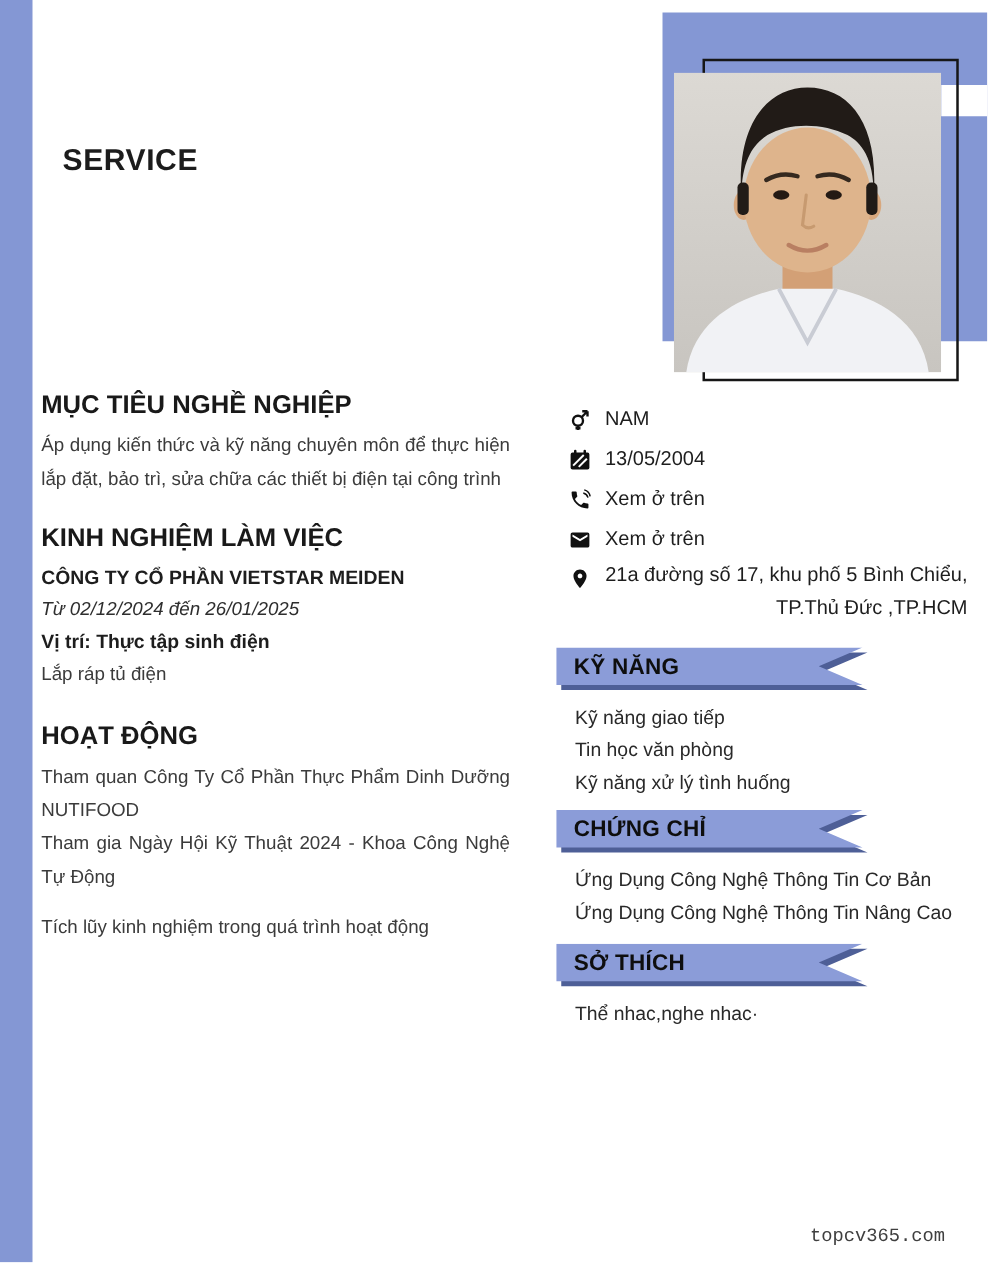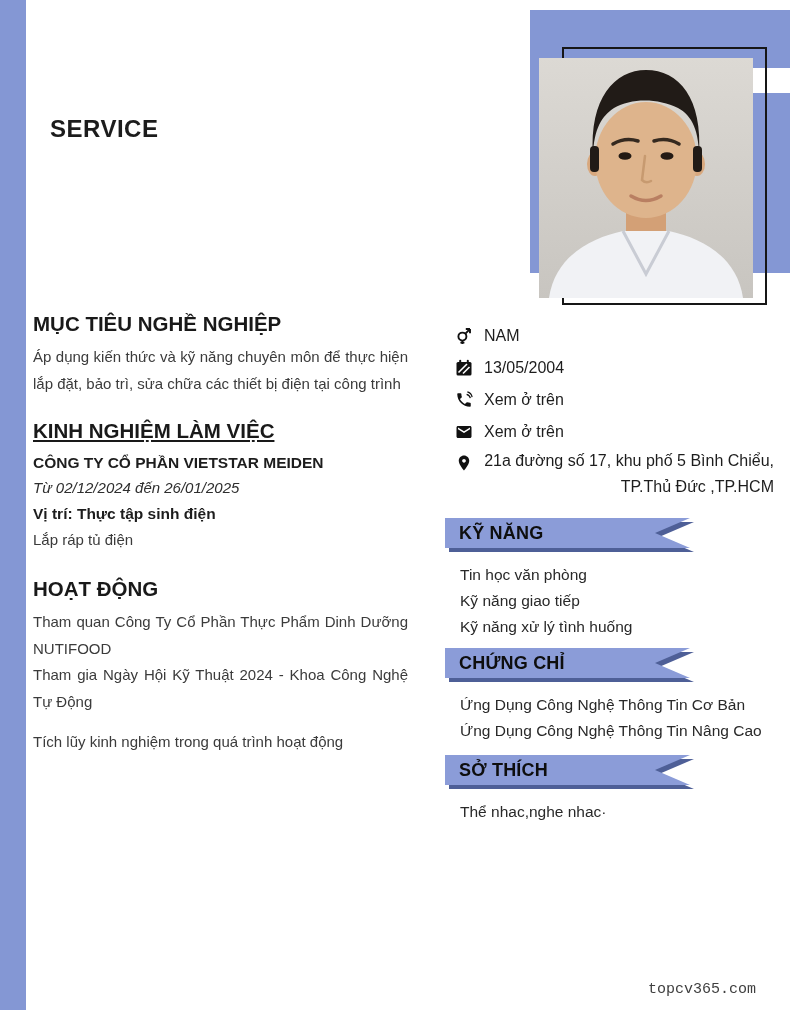--- a/index.html
+++ b/index.html
@@ -16,21 +16,21 @@
 
   
   .hdr{position:absolute;left:50px;top:104px;}
   .hdr h1{margin:0;font-size:42px;line-height:48px;font-weight:700;color:#141414;letter-spacing:0.5px;}
   .hdr .subtitle{margin-top:12px;font-size:24px;line-height:26px;font-weight:700;color:#1c1c1c;letter-spacing:0.5px;}
 
   
   .left-col{position:absolute;left:33px;top:310px;width:375px;}
   .left-col h2{margin:0;font-size:20.5px;line-height:28px;font-weight:700;color:#191919;}
   .sec-edu h2,.sec-exp h2{margin-top:26px;}
-  .sec-exp h2{margin-top:20px;text-decoration:underline;}
+  .sec-exp h2{margin-top:20px;}
   .sec-act h2{margin-top:22px;}
   .left-col p{margin:6px 0 0;font-size:15px;line-height:26.5px;color:#3b3b3b;}
   .just{text-align:justify;}
   .p2{margin-top:0 !important;}
   .p3{margin-top:14px !important;}
   .bold15{margin-top:6px;font-size:15.5px;line-height:24px;font-weight:700;color:#1d1d1d;}
   .italic15{font-size:15px;line-height:26px;font-style:italic;color:#2e2e2e;}
   .line15{font-size:15px;line-height:26px;color:#3b3b3b;}
   .pos{margin-top:0;line-height:26px;}
 
@@ -172,22 +172,22 @@
 
   <div class="rsection" style="top:518px">
     <div class="ribbon">
       <svg width="254" height="36" viewBox="0 0 254 36">
         <polygon points="4,4 249,4 214,19 249,34 4,34" fill="#4e5f97"></polygon>
         <polygon points="0,0 245,0 210,15 245,30 0,30" fill="#8b9cd8"></polygon>
       </svg>
       <span class="rb-label">KỸ NĂNG</span>
     </div>
     <ul class="rlist">
+      <li>Kỹ năng giao tiếp</li>
       <li>Tin học văn phòng</li>
-      <li>Kỹ năng giao tiếp</li>
       <li>Kỹ năng xử lý tình huống</li>
     </ul>
   </div>
 
   <div class="rsection" style="top:648px">
     <div class="ribbon">
       <svg width="254" height="36" viewBox="0 0 254 36">
         <polygon points="4,4 249,4 214,19 249,34 4,34" fill="#4e5f97"></polygon>
         <polygon points="0,0 245,0 210,15 245,30 0,30" fill="#8b9cd8"></polygon>
       </svg>

